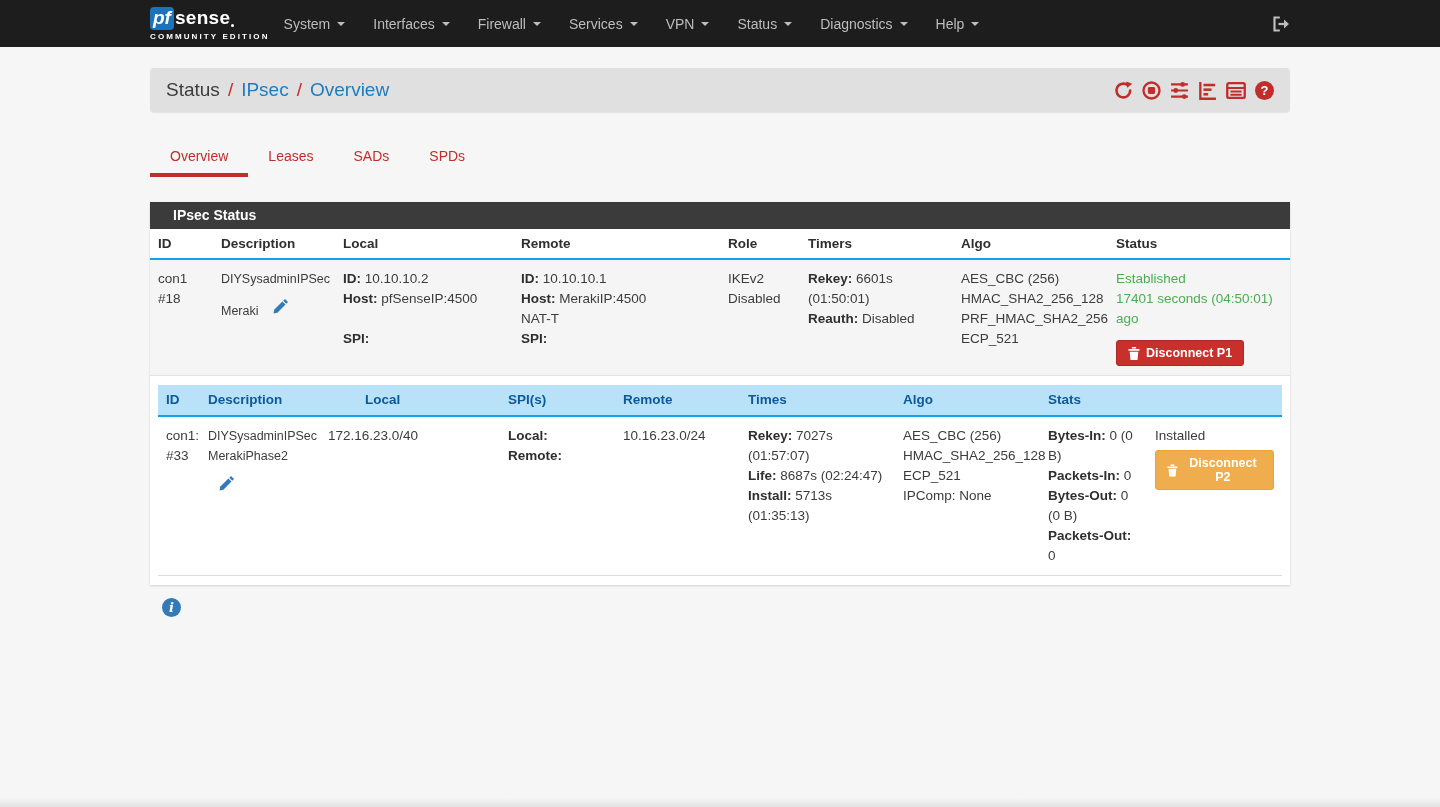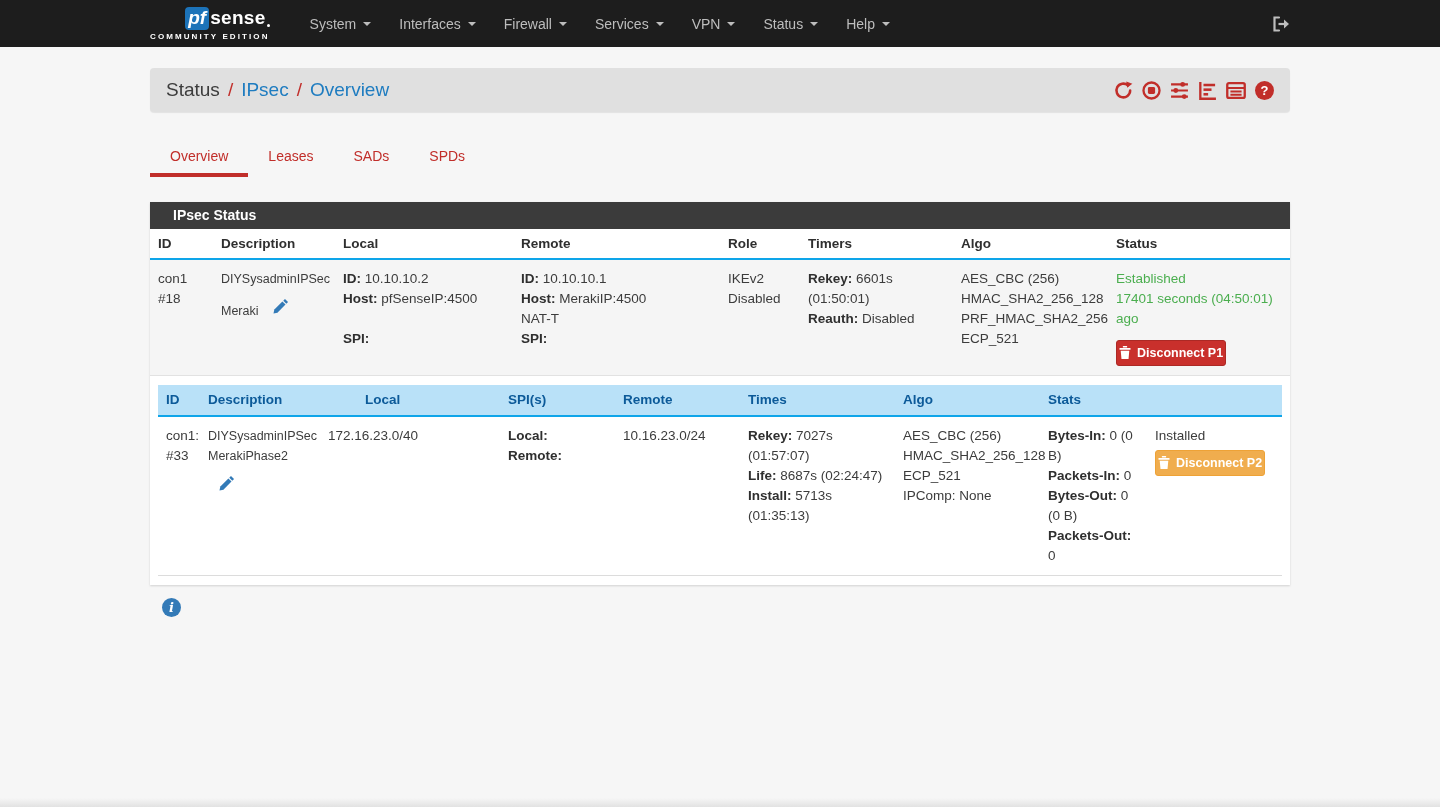--- a/index.html
+++ b/index.html
@@ -10,21 +10,21 @@
     color:#3c3c3c;
     min-height:807px;
     position:relative;
     font-size:13.5px;
   }
   .container { width:1140px; margin:0 auto; }
 
   
   .navbar { background:#1d1d1d; height:47px; }
   .nav-flex { display:flex; align-items:center; height:47px; }
-  .brand { display:flex; flex-direction:column; align-items:flex-end; margin-right:26px; cursor:pointer; }
+  .brand { display:flex; flex-direction:column; align-items:flex-start; cursor:pointer; }
   .brand-line { display:flex; align-items:flex-start; }
   .pf-box { background:#1c73b9; border-radius:4px; padding:0 3px 1px 3px; font-style:italic; font-weight:bold; font-size:19px; color:#fff; line-height:22px; }
   .sense { font-weight:bold; font-size:19px; color:#fff; line-height:22px; letter-spacing:.3px; margin-left:1px; }
   .brand-dot { width:3px; height:3px; border-radius:50%; background:#fff; align-self:flex-end; margin:0 0 3px 1px; }
   .edition { color:#fff; font-size:8px; font-weight:bold; letter-spacing:2.1px; margin-top:2px; white-space:nowrap; }
   .nav-menu { list-style:none; display:flex; margin:0; padding:0; }
   .nav-menu li { color:#bdbdbd; font-size:14px; height:47px; display:flex; align-items:center; gap:7px; padding:0 14px; cursor:pointer; }
   .caret { width:0; height:0; border-left:4px solid transparent; border-right:4px solid transparent; border-top:4px solid #bdbdbd; }
   .logout { margin-left:auto; display:flex; align-items:center; cursor:pointer; }
 
@@ -53,21 +53,21 @@
   .p2-container-cell { padding:7px 4px 3px 12px; background:#fff; }
   .t-inner thead th { background:#b9e1f8; color:#0c5a99; font-weight:bold; text-align:left; font-size:13.5px; padding:5px 8px; }
   .t-inner tbody td { vertical-align:top; padding:9px 8px; font-size:13.5px; line-height:20px; background:#fff; border-bottom:1px solid #dcdcdc; }
   .th-local-inner { padding-left:45px !important; }
   .small { font-size:12.5px; }
   .spacer { height:20px; }
   .green { color:#4bae4f; }
   strong { font-weight:bold; color:#2f2f2f; }
   .edit-icon { display:inline-block; margin:9px 0 0 10px; cursor:pointer; }
 
-  .btn { display:inline-flex; align-items:flex-start; gap:6px; border:1px solid transparent; border-radius:3px; color:#fff; font-size:12.5px; font-weight:bold; padding:5px 2px; cursor:pointer; font-family:inherit; line-height:14px; }
+  .btn { display:inline-flex; align-items:center; gap:6px; border:1px solid transparent; border-radius:3px; color:#fff; font-size:12.5px; font-weight:bold; padding:5px 11px; cursor:pointer; font-family:inherit; line-height:14px; }
   .btn-danger { background:#c9302c; border-color:#ac2925; margin-top:11px; }
   .btn-warning { background:#f0ad4e; border-color:#eea236; margin-top:4px; }
 
   .info-note { margin:13px 0 0 12px; }
   .info-badge { width:19px; height:19px; border-radius:50%; background:#337ab7; color:#fff; font-family:"DejaVu Serif", serif; font-style:italic; font-weight:bold; font-size:13px; display:inline-flex; align-items:center; justify-content:center; cursor:pointer; }
 
   .bottom-strip { position:absolute; bottom:0; left:0; right:0; height:9px; background:linear-gradient(#f6f6f6, #e2e2e2); }
 </style>
 </head>
 <body>
@@ -98,20 +98,24 @@
       <li>
           <span>Services</span>
           <span class="caret"></span>
         </li>
       <li>
           <span>VPN</span>
           <span class="caret"></span>
         </li>
       <li>
           <span>Status</span>
+          <span class="caret"></span>
+        </li>
+      <li>
+          <span>Diagnostics</span>
           <span class="caret"></span>
         </li>
       <li>
           <span>Help</span>
           <span class="caret"></span>
         </li>
     </ul>
     <div class="logout">
       <svg width="18" height="16" viewBox="0 0 18 16">
         <path d="M7 1.5H2.5v13H7" fill="none" stroke="#bdbdbd" stroke-width="2.2" stroke-linecap="round"></path>

